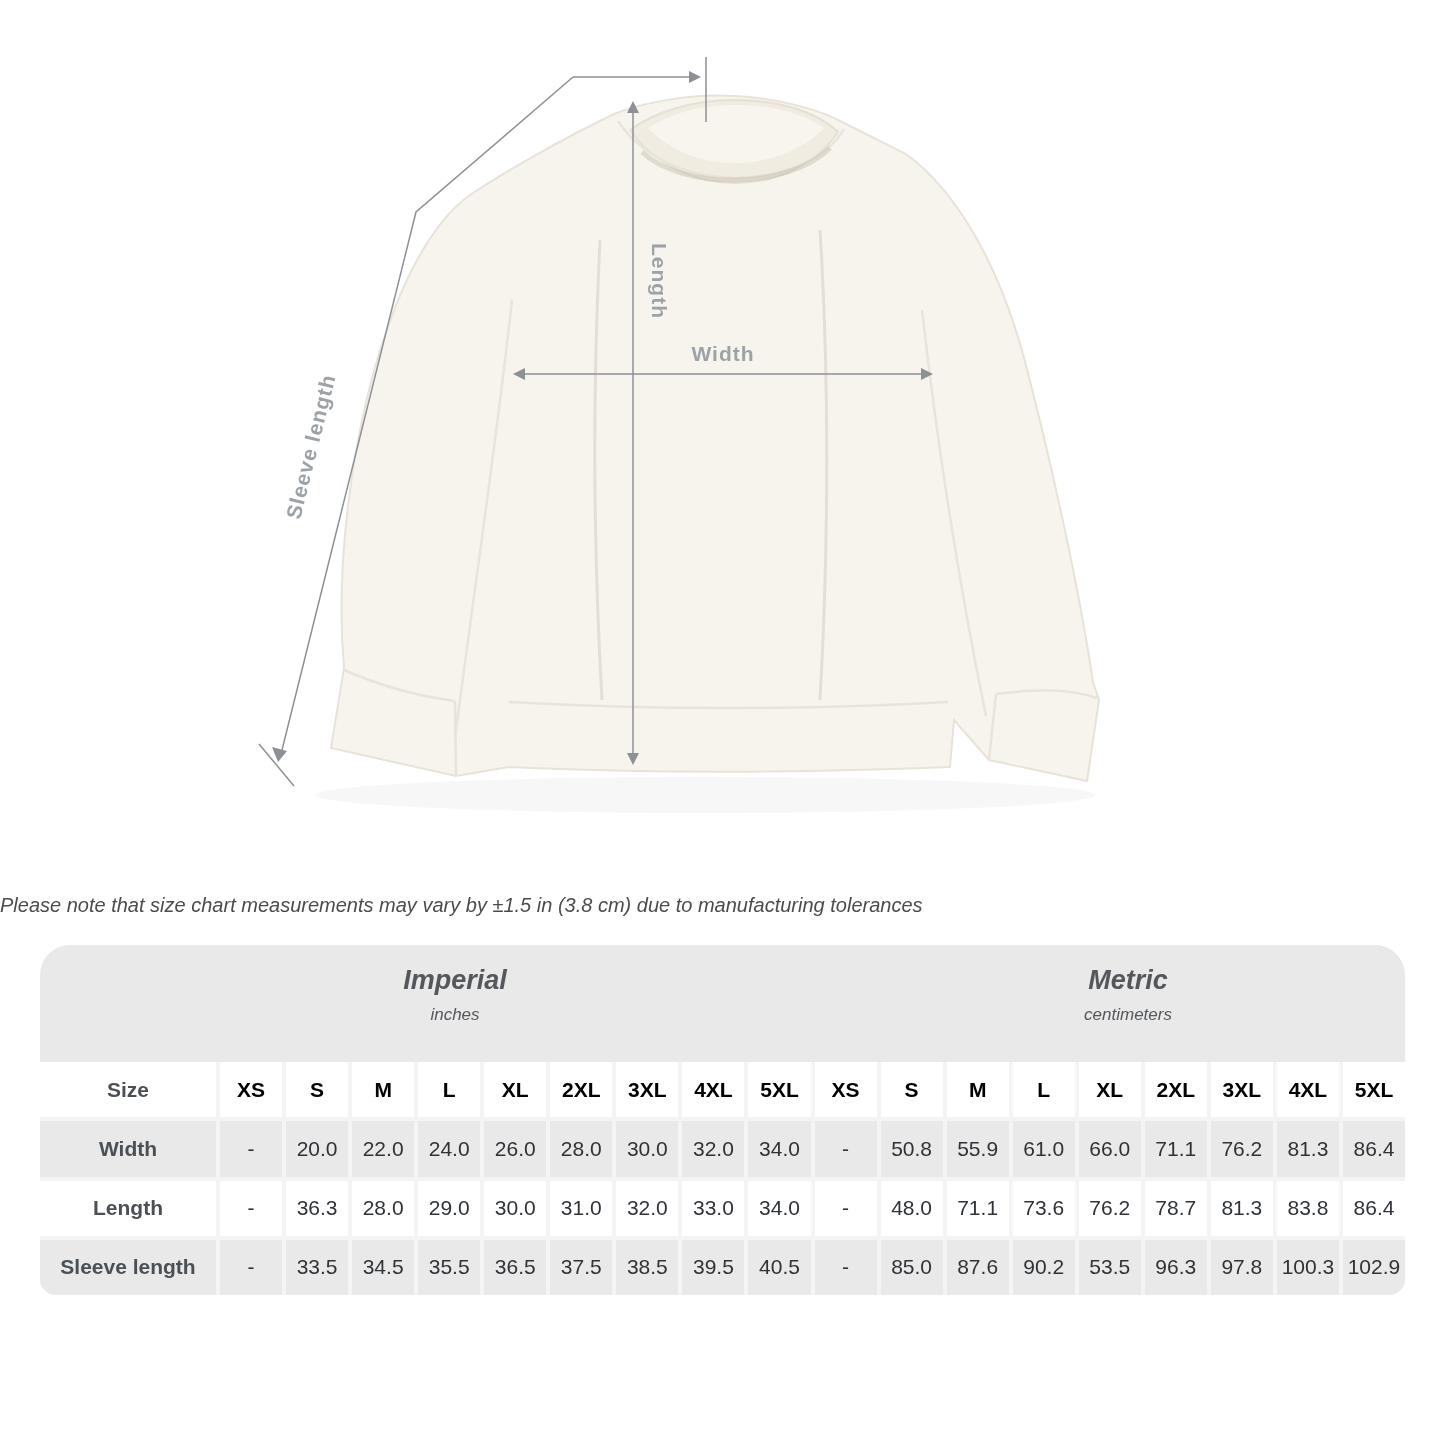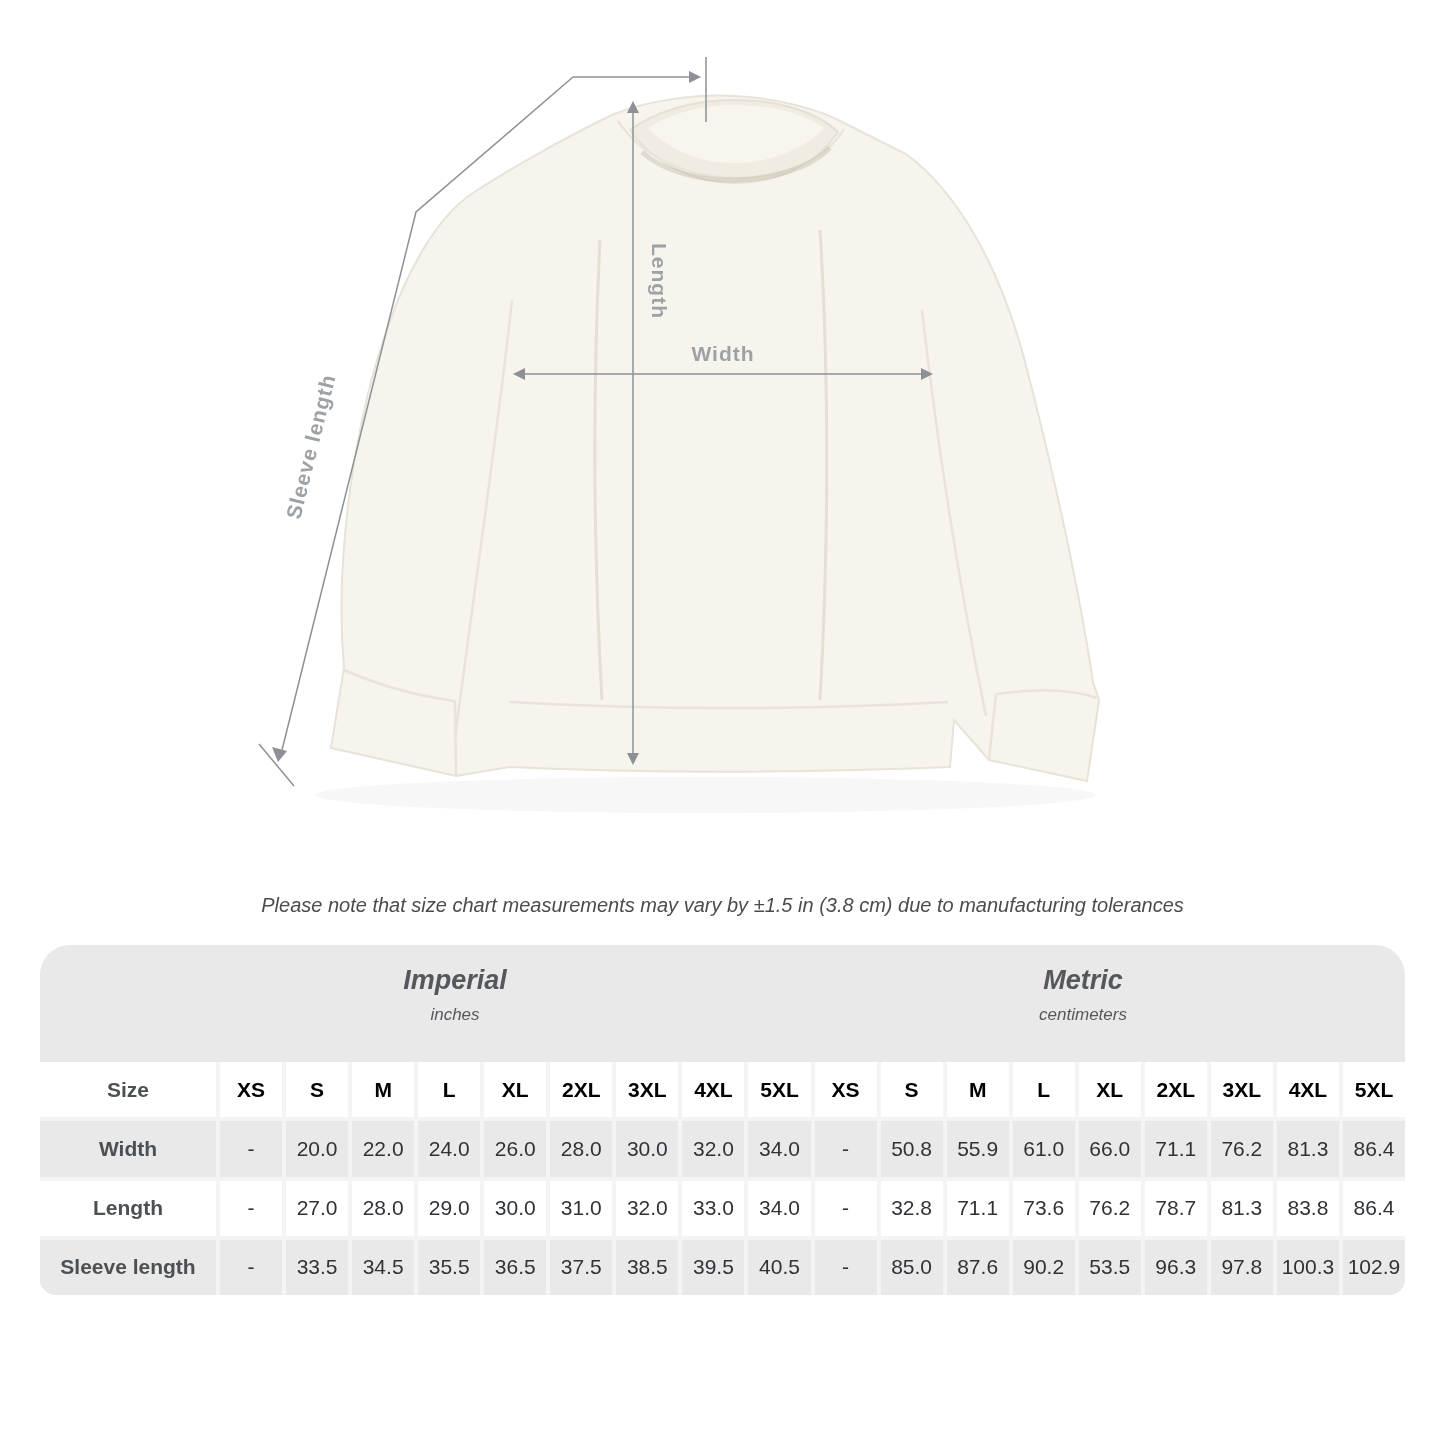--- a/index.html
+++ b/index.html
@@ -25,34 +25,34 @@
   .seam { fill:none; stroke:#e8e4d9; stroke-width:2.5; }
   .fold { fill:none; stroke:rgba(205,198,182,0.45); stroke-width:3; }
 
   .page-title {
     position:absolute; top:849px; left:0; width:100%;
     text-align:center; font-size:34px; font-weight:bold;
     color:#2e2e2e; letter-spacing:0.5px;
   }
   .page-subtitle {
     position:absolute; top:894px; left:0; width:100%;
-    text-align:center; font-size:20px; font-style:italic; color:#4c4c4c;
+    text-align:left; font-size:20px; font-style:italic; color:#4c4c4c;
   }
 
   .size-table {
     position:absolute; left:40px; top:945px;
     width:1365px; height:350px;
     background:#e9e9e9;
     border-radius:30px 30px 16px 16px;
     overflow:hidden;
   }
   .unit-band { position:absolute; top:0; left:0; right:0; height:117px; }
   .unit-group { position:absolute; top:20px; text-align:center; transform:translateX(-50%); }
   .unit-imperial { left:415px; }
-  .unit-metric { left:1043px; }
+  .unit-metric { left:1088px; }
   .unit-name { font-size:27px; font-weight:bold; font-style:italic; color:#54585d; }
   .unit-sub { margin-top:9px; font-size:17px; font-style:italic; color:#54585d; }
 
   .rows {
     position:absolute; top:117px; left:0; right:0; bottom:0;
     display:grid; grid-template-rows:repeat(4,1fr); gap:4px;
     background:#f4f4f4;
   }
   .tr { display:grid; grid-template-columns:176px repeat(18,1fr); gap:4px; }
   .td {
@@ -198,30 +198,30 @@
         <div class="td">66.0</div>
         <div class="td">71.1</div>
         <div class="td">76.2</div>
         <div class="td">81.3</div>
         <div class="td">86.4</div>
       </div>
 
       <div class="tr r-white">
         <div class="td lbl">Length</div>
         <div class="td">-</div>
-        <div class="td">27.0</div>
+        <div class="td">36.3</div>
         <div class="td">28.0</div>
         <div class="td">29.0</div>
         <div class="td">30.0</div>
         <div class="td">31.0</div>
         <div class="td">32.0</div>
         <div class="td">33.0</div>
         <div class="td">34.0</div>
         <div class="td">-</div>
-        <div class="td">32.8</div>
+        <div class="td">48.0</div>
         <div class="td">71.1</div>
         <div class="td">73.6</div>
         <div class="td">76.2</div>
         <div class="td">78.7</div>
         <div class="td">81.3</div>
         <div class="td">83.8</div>
         <div class="td">86.4</div>
       </div>
 
       <div class="tr r-gray">

